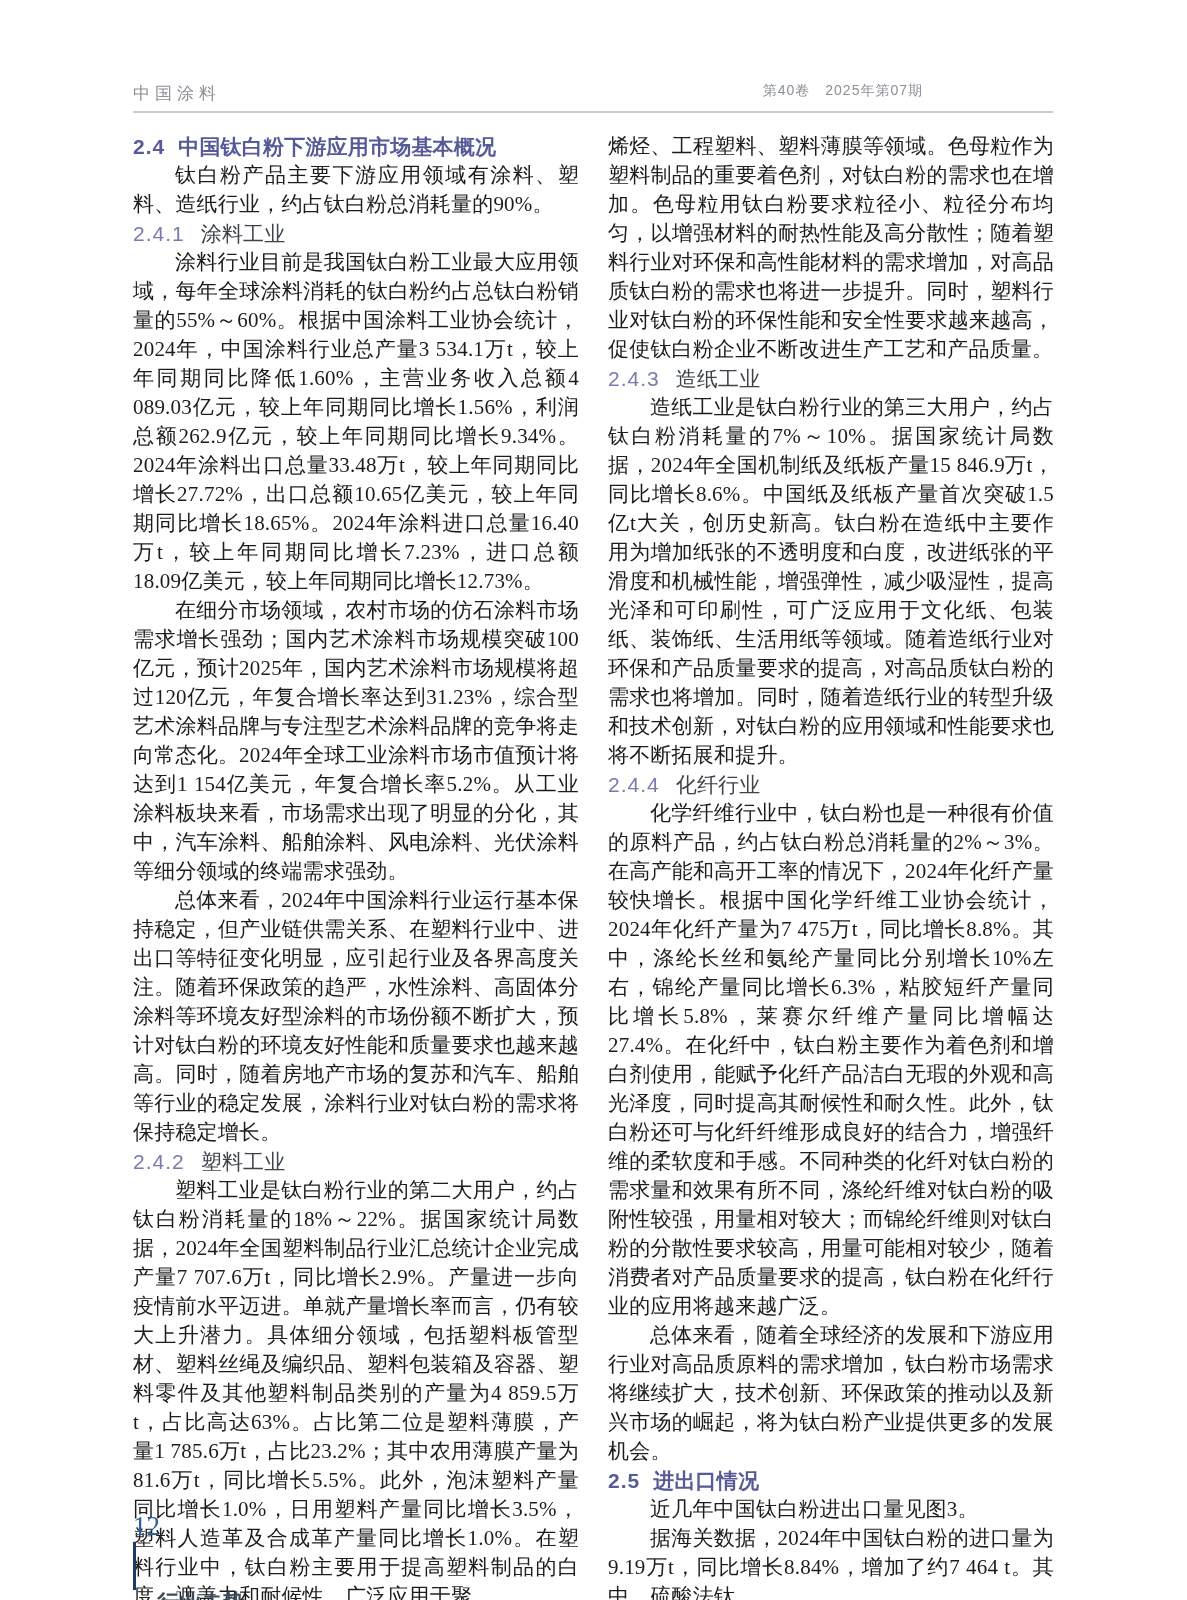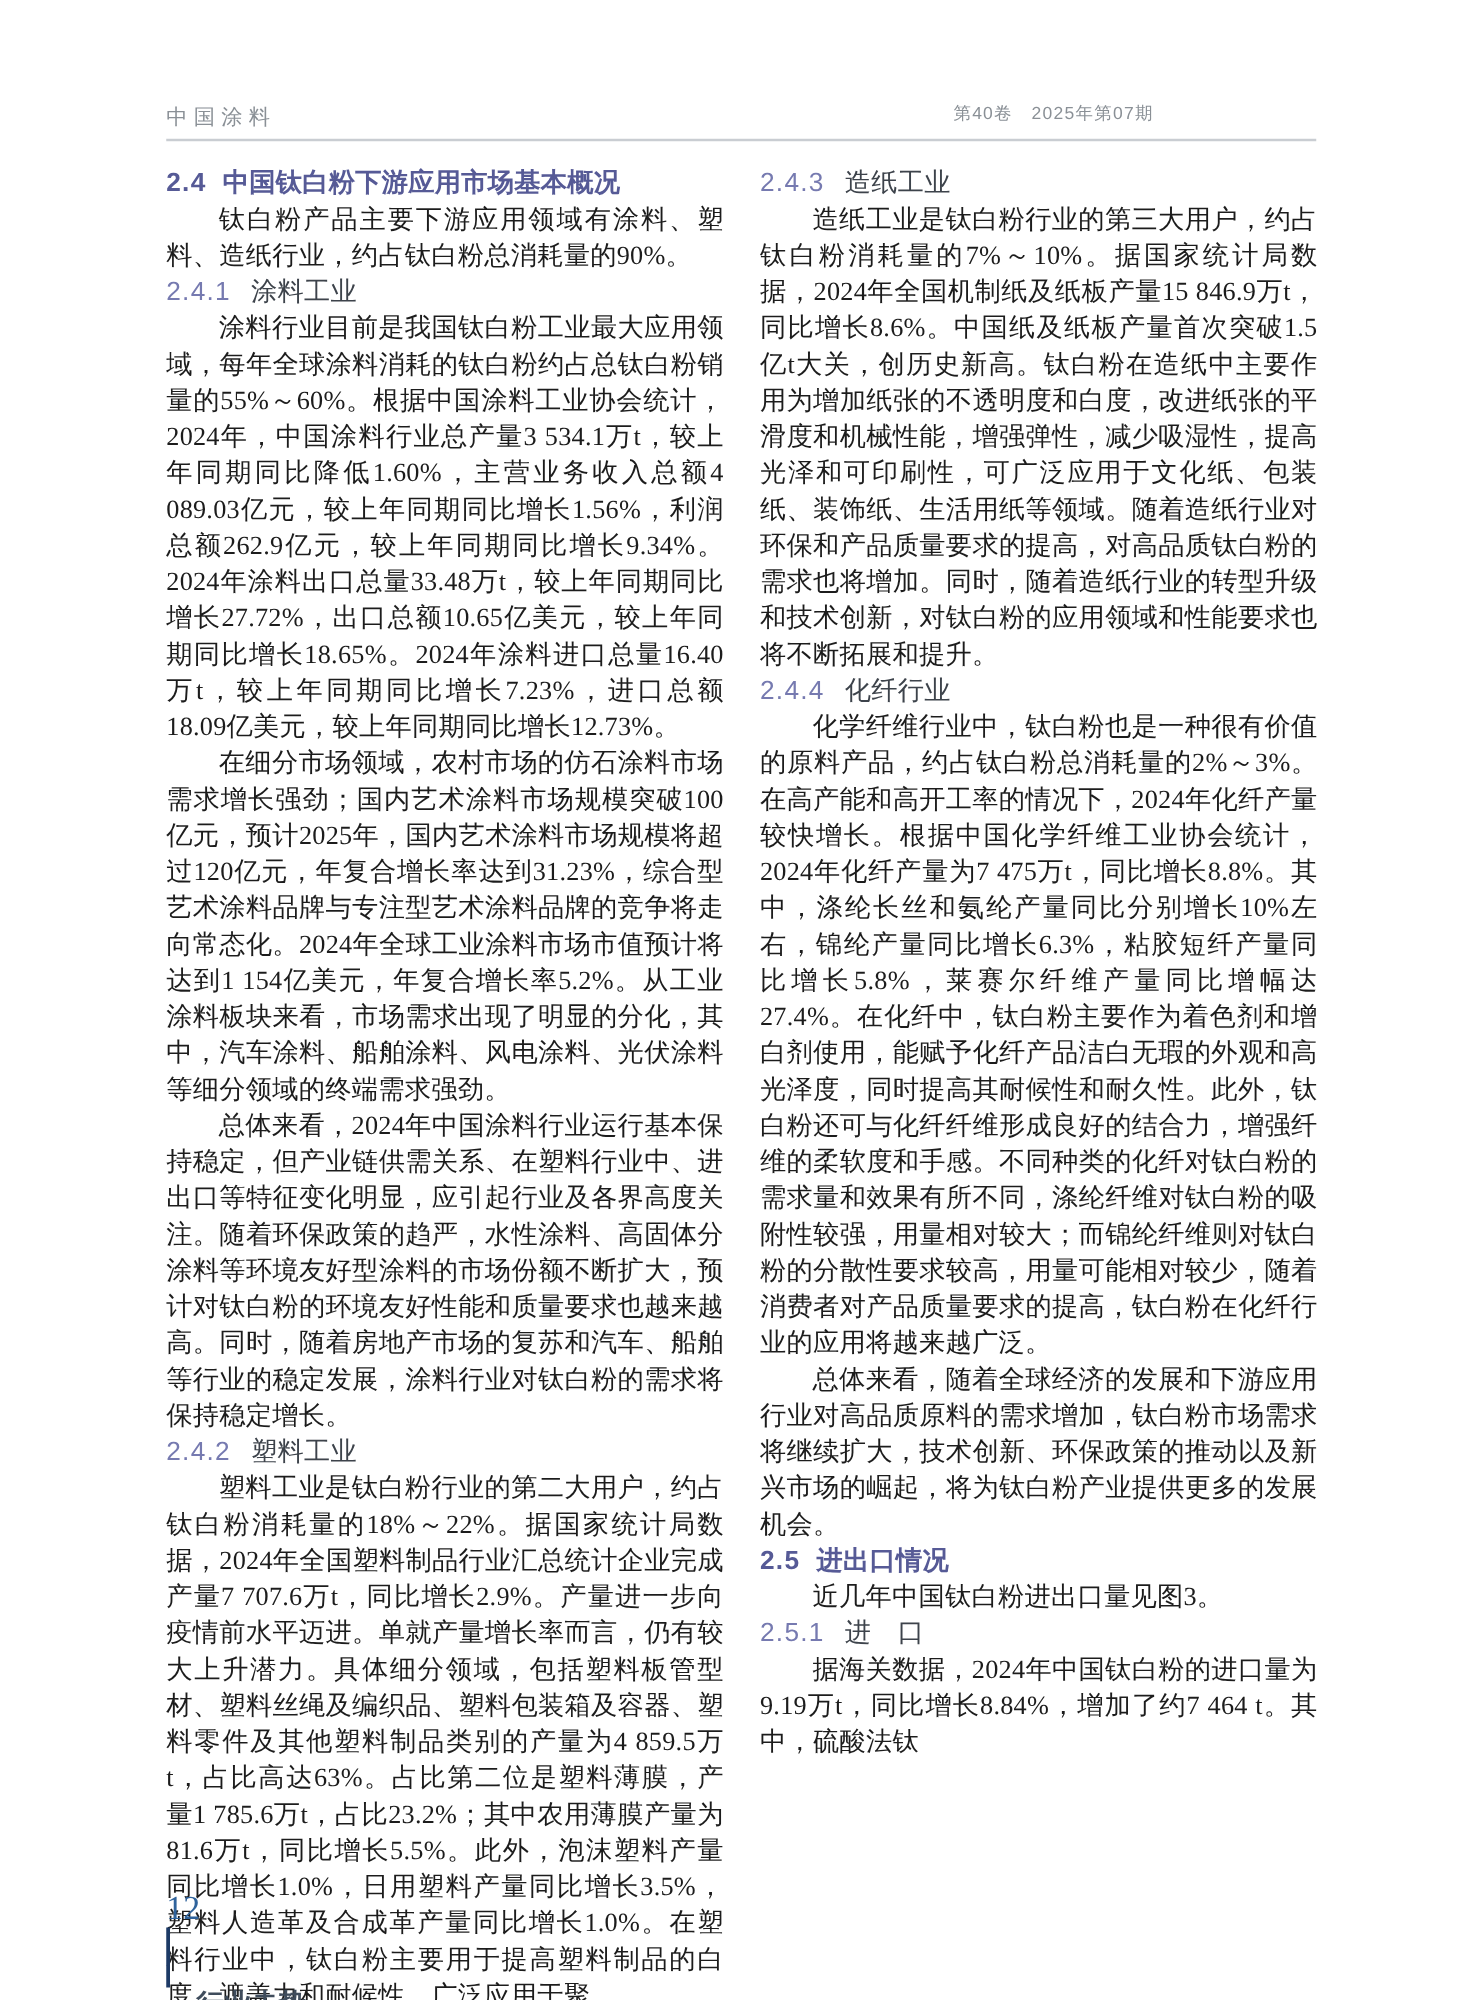--- a/index.html
+++ b/index.html
@@ -87,36 +87,34 @@
     <p>涂料行业目前是我国钛白粉工业最大应用领域，每年全球涂料消耗的钛白粉约占总钛白粉销量的55%～60%。根据中国涂料工业协会统计，2024年，中国涂料行业总产量3 534.1万t，较上年同期同比降低1.60%，主营业务收入总额4 089.03亿元，较上年同期同比增长1.56%，利润总额262.9亿元，较上年同期同比增长9.34%。2024年涂料出口总量33.48万t，较上年同期同比增长27.72%，出口总额10.65亿美元，较上年同期同比增长18.65%。2024年涂料进口总量16.40万t，较上年同期同比增长7.23%，进口总额18.09亿美元，较上年同期同比增长12.73%。</p>
     <p>在细分市场领域，农村市场的仿石涂料市场需求增长强劲；国内艺术涂料市场规模突破100亿元，预计2025年，国内艺术涂料市场规模将超过120亿元，年复合增长率达到31.23%，综合型艺术涂料品牌与专注型艺术涂料品牌的竞争将走向常态化。2024年全球工业涂料市场市值预计将达到1 154亿美元，年复合增长率5.2%。从工业涂料板块来看，市场需求出现了明显的分化，其中，汽车涂料、船舶涂料、风电涂料、光伏涂料等细分领域的终端需求强劲。</p>
     <p>总体来看，2024年中国涂料行业运行基本保持稳定，但产业链供需关系、在塑料行业中、进出口等特征变化明显，应引起行业及各界高度关注。随着环保政策的趋严，水性涂料、高固体分涂料等环境友好型涂料的市场份额不断扩大，预计对钛白粉的环境友好性能和质量要求也越来越高。同时，随着房地产市场的复苏和汽车、船舶等行业的稳定发展，涂料行业对钛白粉的需求将保持稳定增长。</p>
     <div class="h3">
       <span class="num">2.4.2</span><span>塑料工业</span>
     </div>
     <p>塑料工业是钛白粉行业的第二大用户，约占钛白粉消耗量的18%～22%。据国家统计局数据，2024年全国塑料制品行业汇总统计企业完成产量7 707.6万t，同比增长2.9%。产量进一步向疫情前水平迈进。单就产量增长率而言，仍有较大上升潜力。具体细分领域，包括塑料板管型材、塑料丝绳及编织品、塑料包装箱及容器、塑料零件及其他塑料制品类别的产量为4 859.5万t，占比高达63%。占比第二位是塑料薄膜，产量1 785.6万t，占比23.2%；其中农用薄膜产量为81.6万t，同比增长5.5%。此外，泡沫塑料产量同比增长1.0%，日用塑料产量同比增长3.5%，塑料人造革及合成革产量同比增长1.0%。在塑料行业中，钛白粉主要用于提高塑料制品的白度、遮盖力和耐候性，广泛应用于聚</p>
   </div>
 
   <div class="col col-right">
+    <p class="no-indent">烯烃、工程塑料、塑料薄膜等领域。色母粒作为塑料制品的重要着色剂，对钛白粉的需求也在增加。色母粒用钛白粉要求粒径小、粒径分布均匀，以增强材料的耐热性能及高分散性；随着塑料行业对环保和高性能材料的需求增加，对高品质钛白粉的需求也将进一步提升。同时，塑料行业对钛白粉的环保性能和安全性要求越来越高，促使钛白粉企业不断改进生产工艺和产品质量。</p>
     <div class="h3">
       <span class="num">2.4.3</span><span>造纸工业</span>
     </div>
     <p>造纸工业是钛白粉行业的第三大用户，约占钛白粉消耗量的7%～10%。据国家统计局数据，2024年全国机制纸及纸板产量15 846.9万t，同比增长8.6%。中国纸及纸板产量首次突破1.5亿t大关，创历史新高。钛白粉在造纸中主要作用为增加纸张的不透明度和白度，改进纸张的平滑度和机械性能，增强弹性，减少吸湿性，提高光泽和可印刷性，可广泛应用于文化纸、包装纸、装饰纸、生活用纸等领域。随着造纸行业对环保和产品质量要求的提高，对高品质钛白粉的需求也将增加。同时，随着造纸行业的转型升级和技术创新，对钛白粉的应用领域和性能要求也将不断拓展和提升。</p>
     <div class="h3">
       <span class="num">2.4.4</span><span>化纤行业</span>
     </div>
     <p>化学纤维行业中，钛白粉也是一种很有价值的原料产品，约占钛白粉总消耗量的2%～3%。在高产能和高开工率的情况下，2024年化纤产量较快增长。根据中国化学纤维工业协会统计，2024年化纤产量为7 475万t，同比增长8.8%。其中，涤纶长丝和氨纶产量同比分别增长10%左右，锦纶产量同比增长6.3%，粘胶短纤产量同比增长5.8%，莱赛尔纤维产量同比增幅达27.4%。在化纤中，钛白粉主要作为着色剂和增白剂使用，能赋予化纤产品洁白无瑕的外观和高光泽度，同时提高其耐候性和耐久性。此外，钛白粉还可与化纤纤维形成良好的结合力，增强纤维的柔软度和手感。不同种类的化纤对钛白粉的需求量和效果有所不同，涤纶纤维对钛白粉的吸附性较强，用量相对较大；而锦纶纤维则对钛白粉的分散性要求较高，用量可能相对较少，随着消费者对产品质量要求的提高，钛白粉在化纤行业的应用将越来越广泛。</p>
     <p>总体来看，随着全球经济的发展和下游应用行业对高品质原料的需求增加，钛白粉市场需求将继续扩大，技术创新、环保政策的推动以及新兴市场的崛起，将为钛白粉产业提供更多的发展机会。</p>
     <div class="h2">
       <span class="num">2.5</span><span>进出口情况</span>
     </div>
     <p>近几年中国钛白粉进出口量见图3。</p>
-    <div class="h3">
-      <span class="num">2.5.1</span><span>进　口</span>
-    </div>
     <p>据海关数据，2024年中国钛白粉的进口量为9.19万t，同比增长8.84%，增加了约7 464 t。其中，硫酸法钛</p>
   </div>
 
   <div class="footer">
     <span class="page-num">12</span>
     <div class="footer-bar"></div>
     <div class="footer-text">
       <div class="footer-title">行业走势</div>
       <div class="footer-sub">Industrial Trends</div>
     </div>

